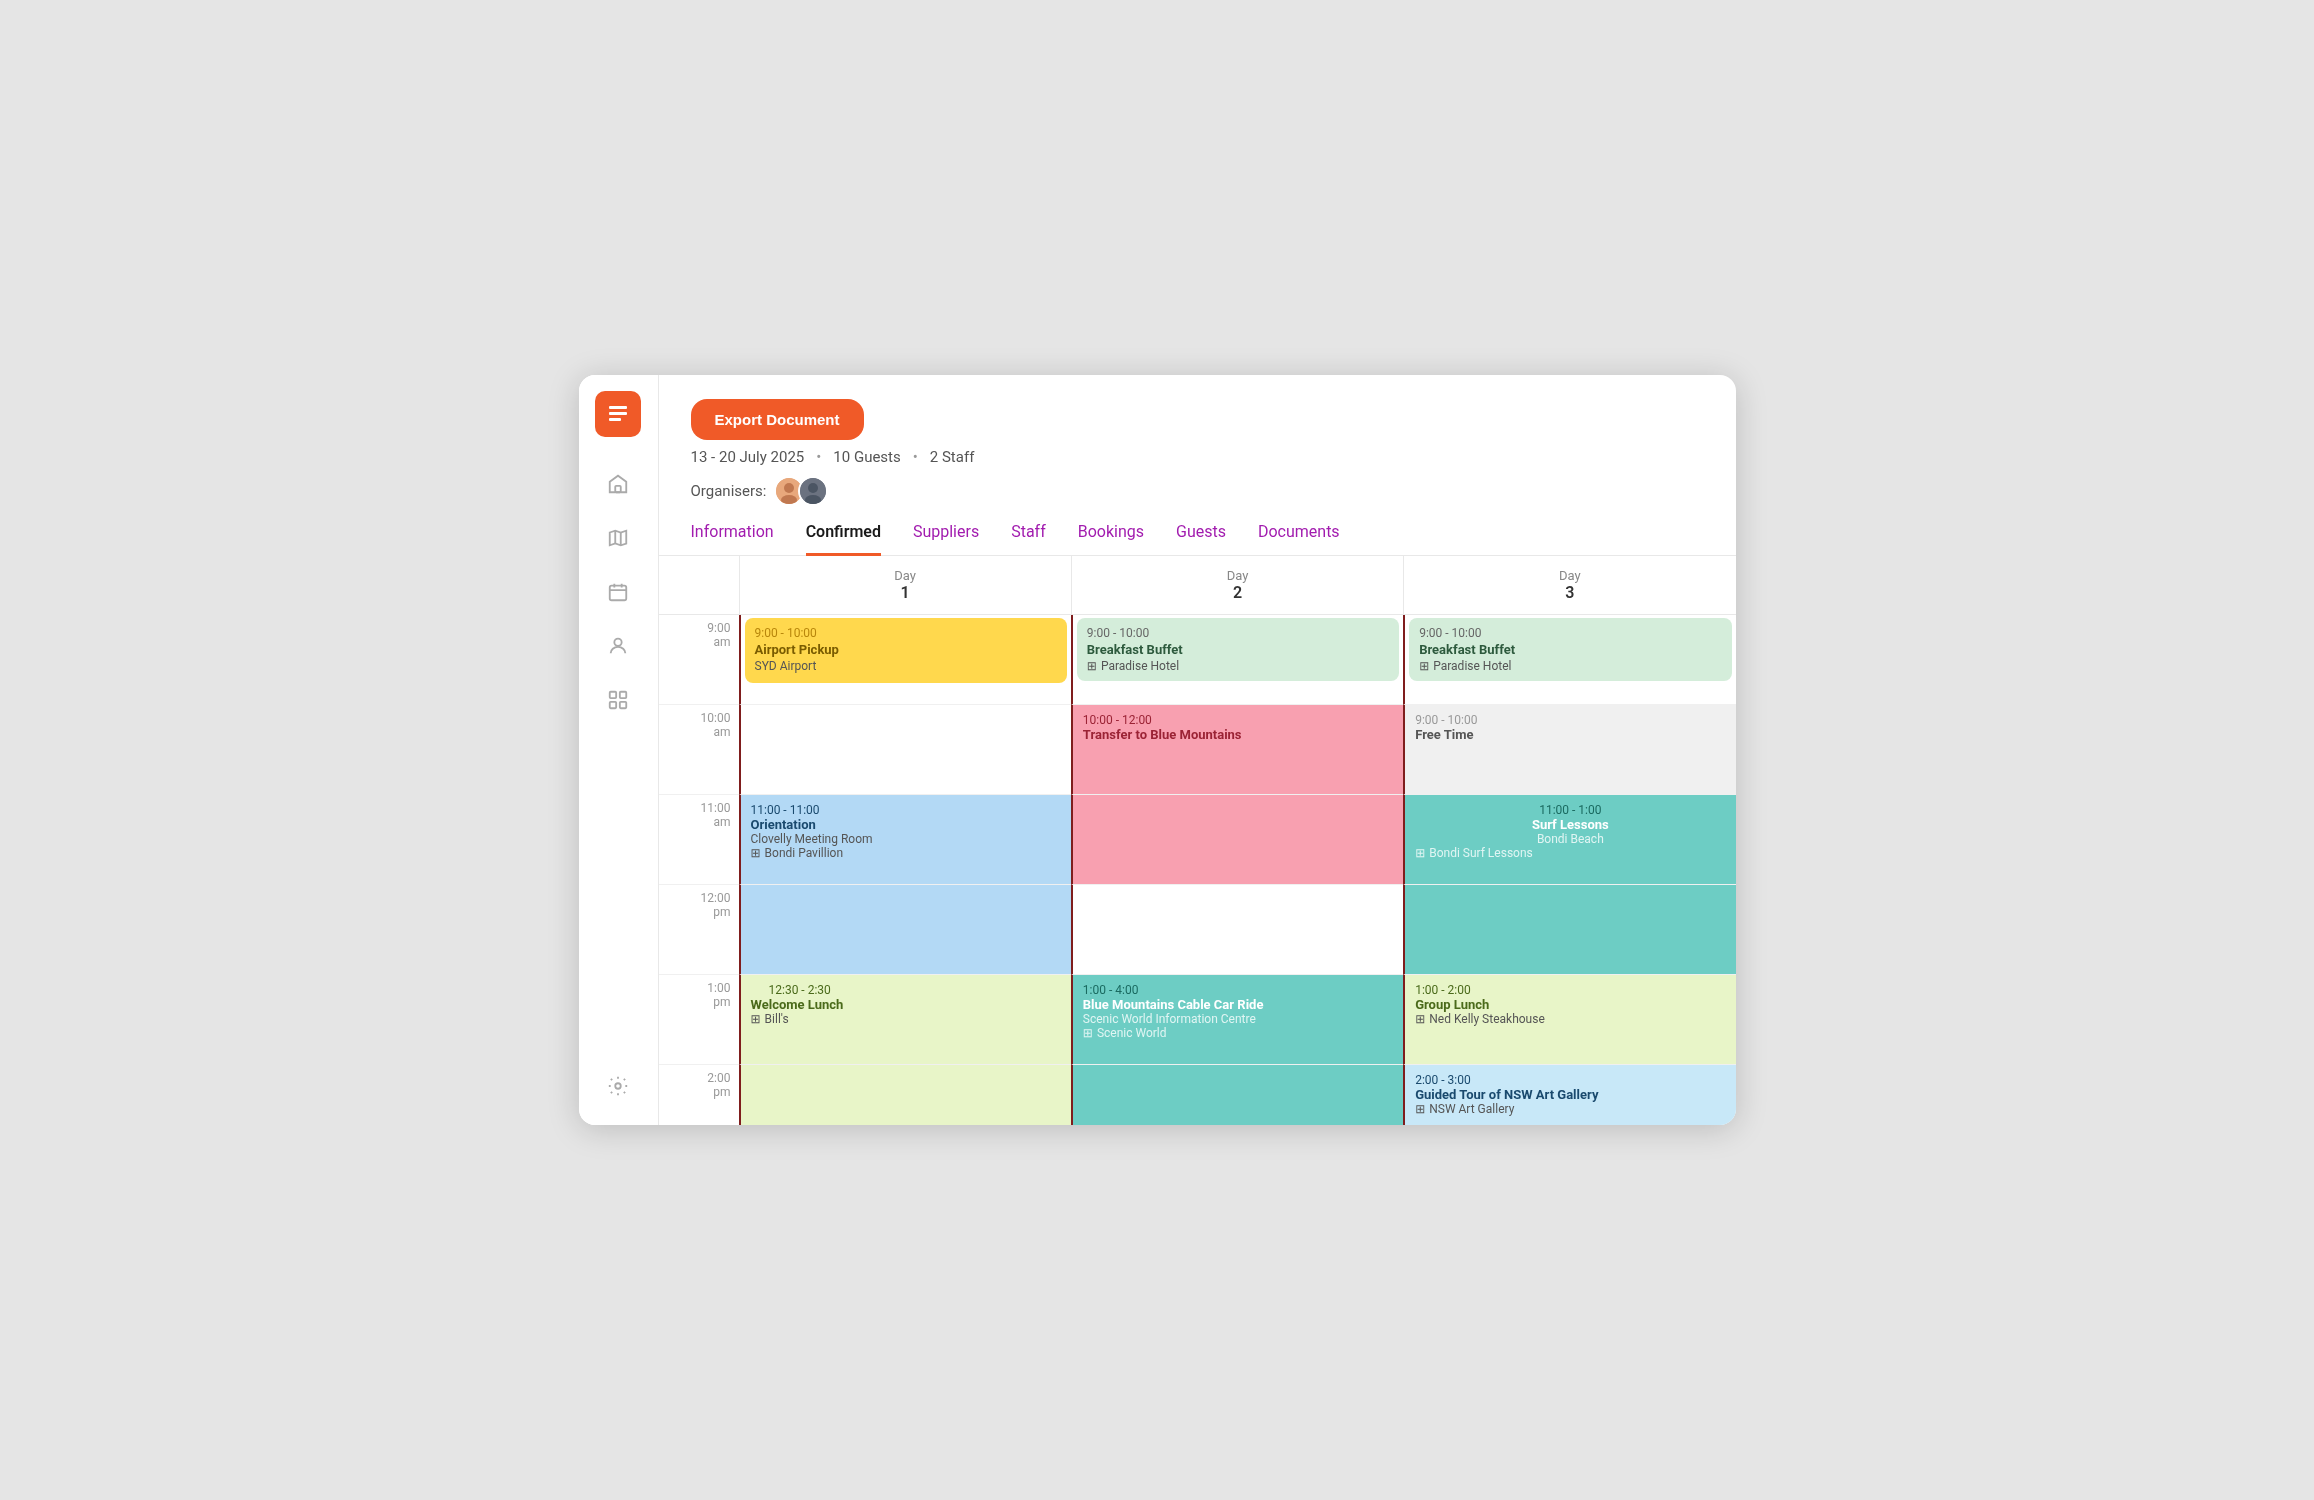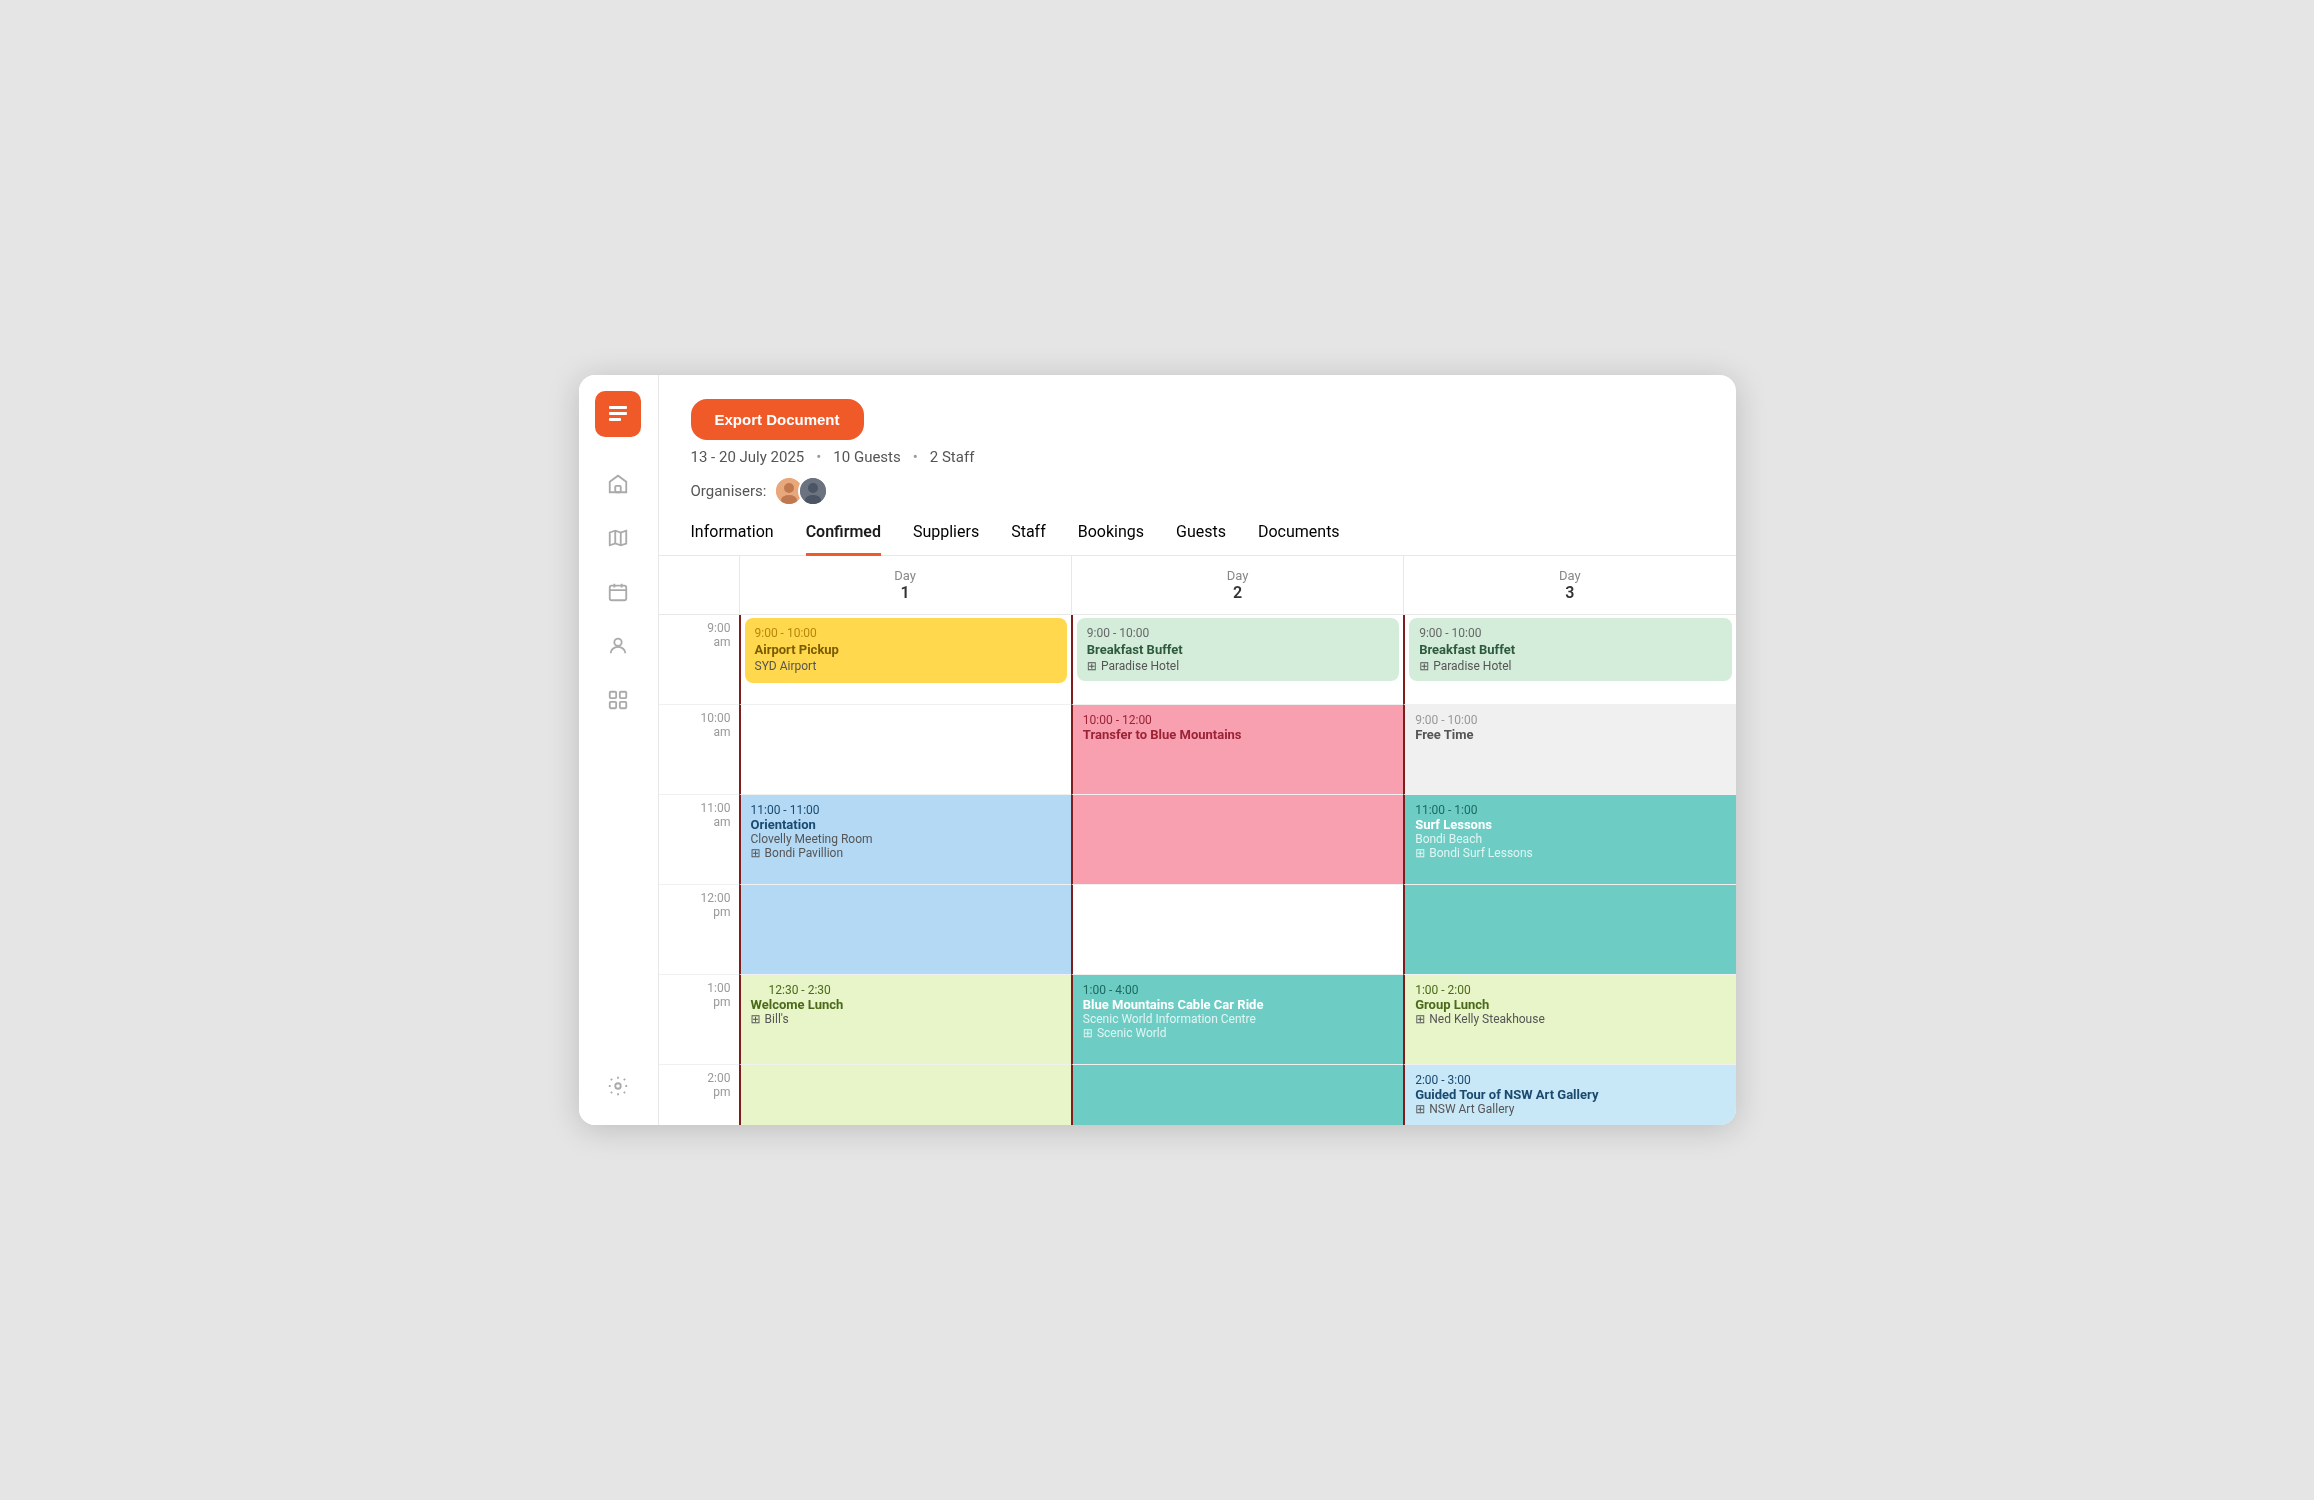--- a/index.html
+++ b/index.html
@@ -146,21 +146,21 @@
     .avatar:nth-child(2) { background: #6b7280; margin-left: -6px; }
     
     .tabs {
       display: flex;
       gap: 32px;
       border-bottom: 1px solid #e8e8e8;
       padding: 0 32px;
     }
     .tab {
       font-size: 16px;
-      color: #000000;
+      color: #a21caf;
       padding-bottom: 12px;
       cursor: pointer;
       border-bottom: 3px solid transparent;
       margin-bottom: -1px;
     }
     .tab.active {
       color: #1a1a1a;
       font-weight: 600;
       border-bottom: 3px solid #f05a28;
     }
@@ -396,21 +396,21 @@
             <div style="font-size:12px;color:#555;display:flex;align-items:center;gap:4px;">
               <span>⊞</span>
               <span>Bondi Pavillion</span>
             </div>
           </div>
         </div>
 
         <div class="grid-cell" style="min-height:90px;background:#f8a0b0;"></div>
 
         <div class="grid-cell" style="min-height:90px;background:#6dcdc4;">
-          <div style="padding:8px 10px;">
+          <div style="padding:8px 10px;text-align:center;">
             <div style="font-size:12px;color:#1a6a60;">11:00 - 1:00</div>
             <div style="font-weight:700;font-size:13px;color:#fff;">Surf Lessons</div>
             <div style="font-size:12px;color:#e0f5f3;">Bondi Beach</div>
             <div style="font-size:12px;color:#e0f5f3;display:flex;align-items:center;gap:4px;">
               <span>⊞</span>
               <span>Bondi Surf Lessons</span>
             </div>
           </div>
         </div>
 

